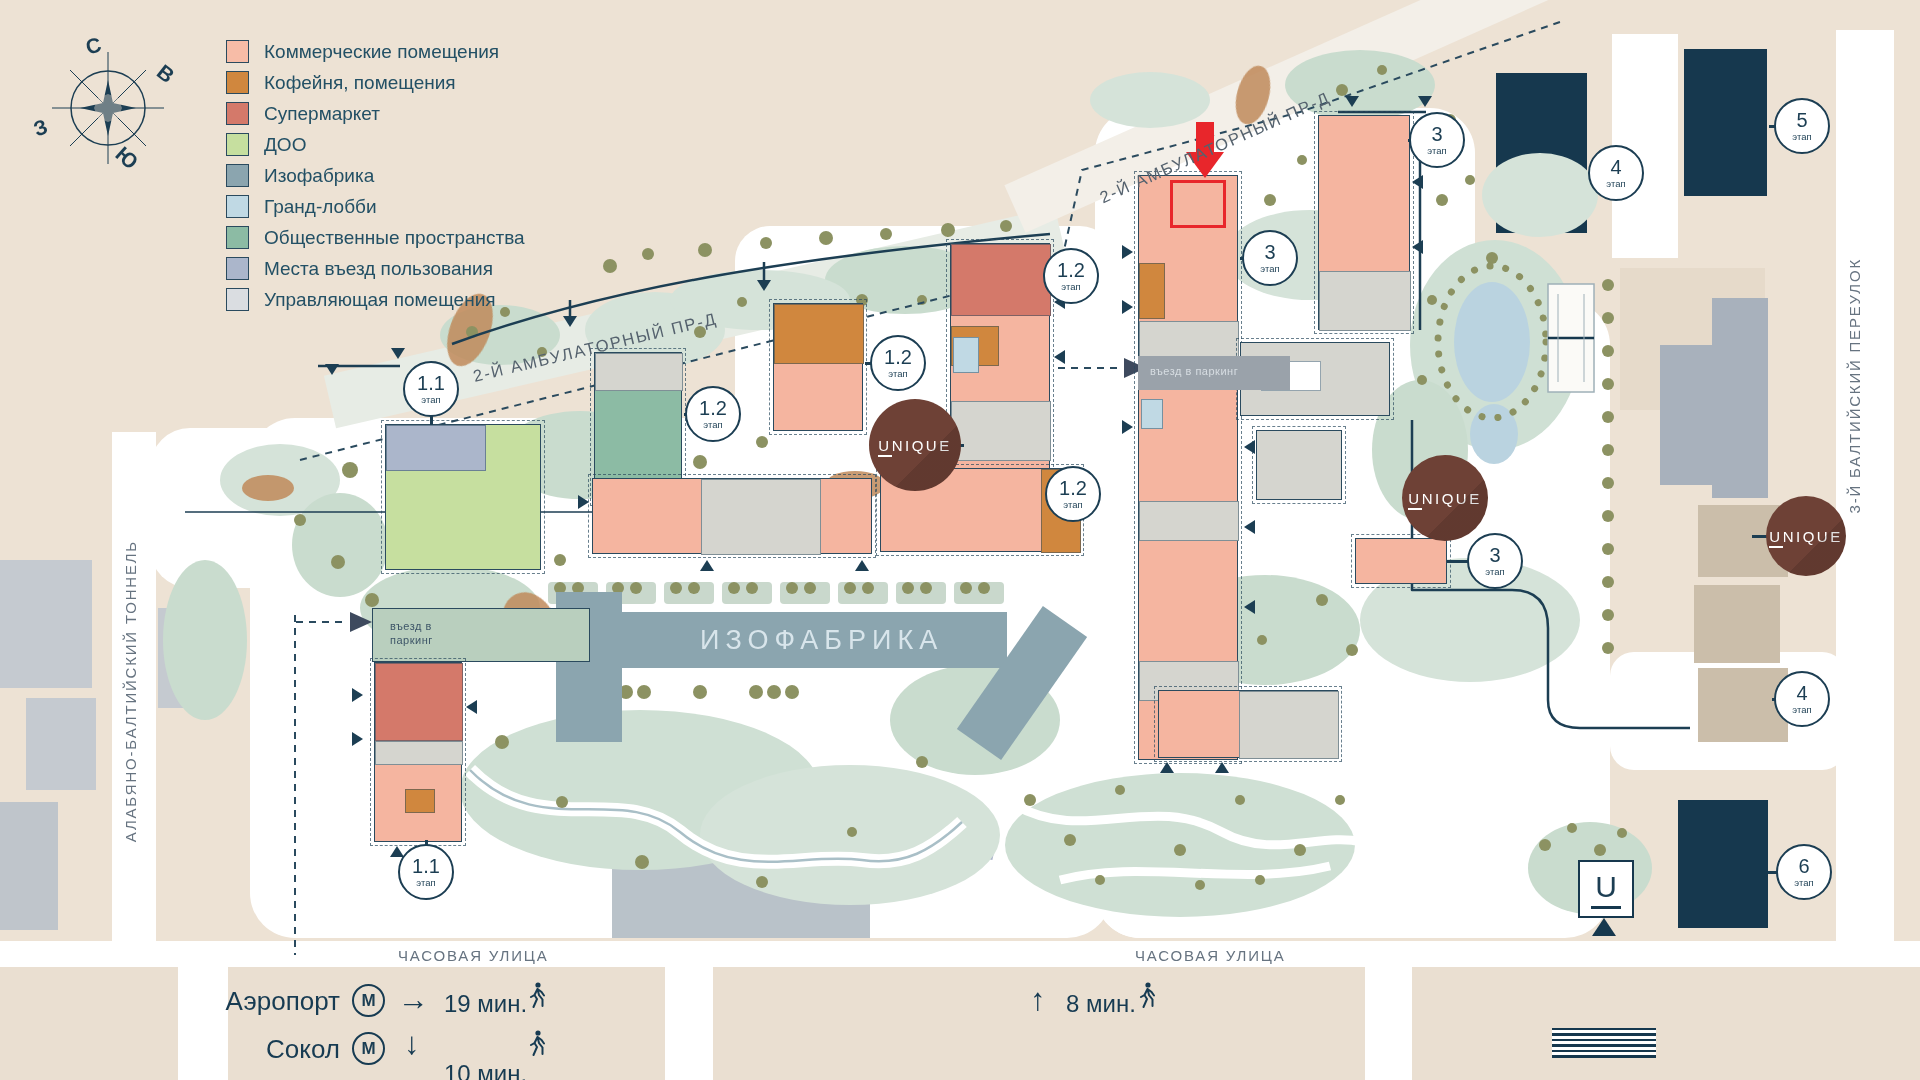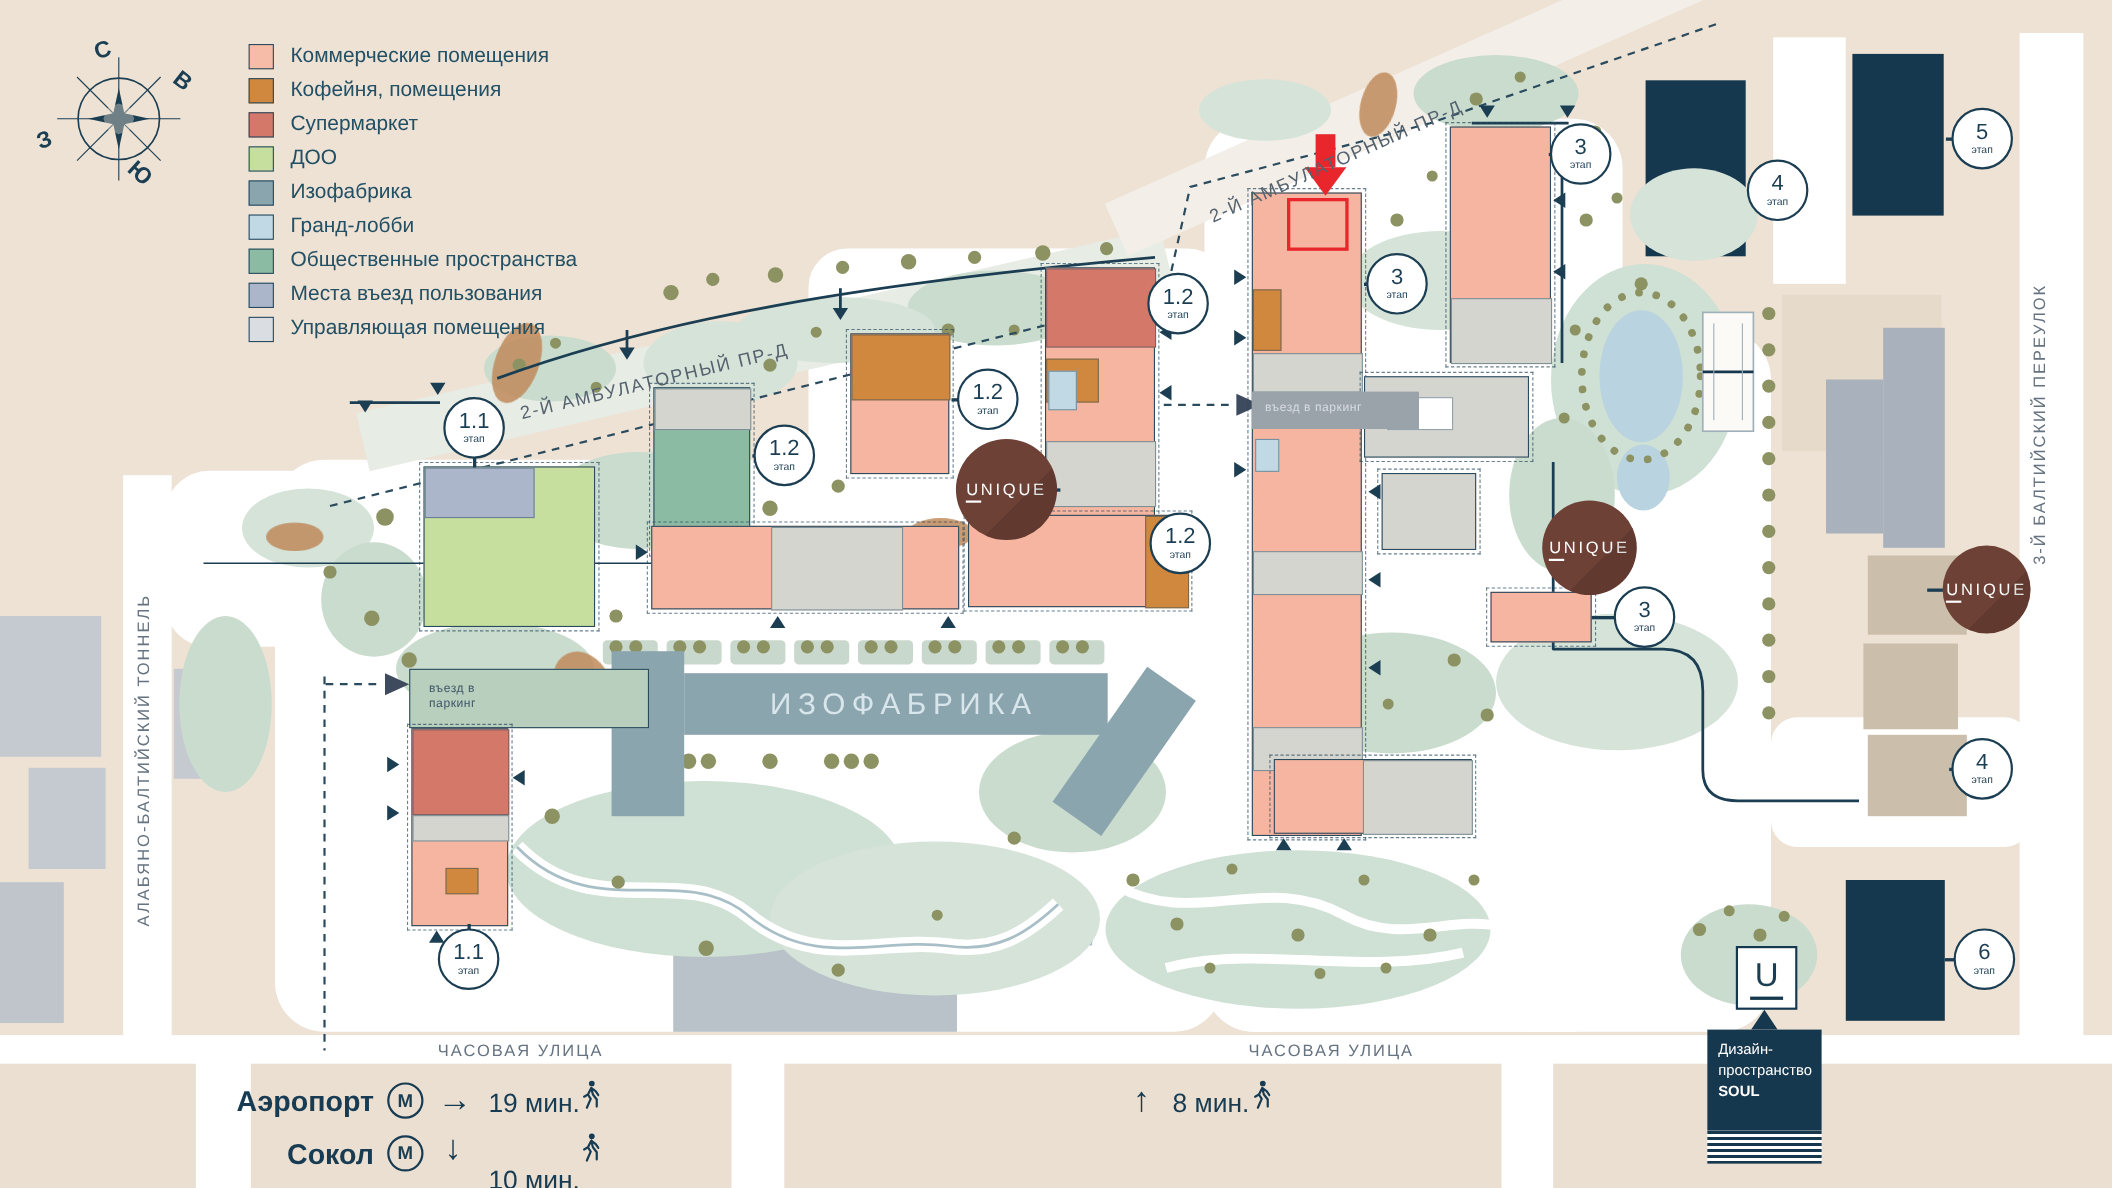--- a/index.html
+++ b/index.html
@@ -27,28 +27,28 @@
   .unique::after{content:"";position:absolute;inset:0;border-radius:50%;background:linear-gradient(135deg,transparent 62%,rgba(0,0,0,.12) 62%);}
   .tri{position:absolute;width:0;height:0;z-index:38;}
   .tri.d{border-left:7px solid transparent;border-right:7px solid transparent;border-top:11px solid #1C3E53;}
   .tri.u{border-left:7px solid transparent;border-right:7px solid transparent;border-bottom:11px solid #1C3E53;}
   .tri.l{border-top:7px solid transparent;border-bottom:7px solid transparent;border-right:11px solid #1C3E53;}
   .tri.r{border-top:7px solid transparent;border-bottom:7px solid transparent;border-left:11px solid #1C3E53;}
   
   .street{position:absolute;color:#667380;font-size:15px;letter-spacing:1.8px;white-space:nowrap;z-index:45;}
   .street.v{writing-mode:vertical-rl;transform:rotate(180deg);}
   .legend{position:absolute;left:226px;top:40px;z-index:50;}
-  .lrow{display:flex;align-items:flex-start;gap:15px;margin-bottom:8px;}
+  .lrow{display:flex;align-items:center;gap:15px;margin-bottom:8px;}
   .sw{width:23px;height:23px;border:1.5px solid #2A4A5E;box-sizing:border-box;flex:0 0 auto;}
   .ll{font-size:19px;color:#235065;}
   .izo{position:absolute;color:#D8E5EB;font-size:27px;letter-spacing:6px;z-index:20;font-weight:500;}
   .parking{position:absolute;font-size:11px;color:#3E5668;letter-spacing:.5px;z-index:22;line-height:1.25;}
   
   .panel{position:absolute;background:#EADFD1;}
-  .tname{position:absolute;font-size:26px;font-weight:700;color:#173B52;white-space:nowrap;z-index:60;}
+  .tname{position:absolute;font-size:26px;font-weight:400;color:#173B52;white-space:nowrap;z-index:60;}
   .mcirc{position:absolute;width:33px;height:33px;border:2.5px solid #173B52;border-radius:50%;display:flex;align-items:center;justify-content:center;
          font-size:17px;font-weight:600;z-index:60;box-sizing:border-box;}
   .aglyph{position:absolute;font-size:31px;font-weight:700;color:#173B52;z-index:60;line-height:1;}
   .time{position:absolute;font-size:24px;font-weight:500;color:#173B52;white-space:nowrap;z-index:60;}
   .walker{position:absolute;z-index:60;}
   
   .soul-sq{position:absolute;width:56px;height:58px;background:#fff;border:2.5px solid #16384E;z-index:44;display:flex;align-items:center;justify-content:center;box-sizing:border-box;}
   .soul-sq span{font-size:30px;font-weight:500;border-bottom:3px solid #16384E;padding:0 4px 2px;}
   .soul-box{position:absolute;background:#16384E;color:#fff;font-size:13.5px;line-height:1.4;padding:9px 0 6px 10px;z-index:44;box-sizing:border-box;}
   .soul-stripes{position:absolute;background:repeating-linear-gradient(180deg,#16384E 0 2.5px,#fff 2.5px 5.5px);z-index:44;}
@@ -516,25 +516,20 @@
   <div class="street" style="left:470px;top:338px;transform:rotate(-13.5deg);font-size:16.5px;color:#55626E;">2-Й АМБУЛАТОРНЫЙ ПР-Д</div>
   <div class="street" style="left:1090px;top:138px;transform:rotate(-24deg);font-size:16.5px;color:#55626E;">2-Й АМБУЛАТОРНЫЙ ПР-Д</div>
   <div class="street" style="left:398px;top:947px;">ЧАСОВАЯ УЛИЦА</div>
   <div class="street" style="left:1135px;top:947px;">ЧАСОВАЯ УЛИЦА</div>
 
 
   <div class="soul-sq" style="left:1578px;top:860px;">
     <span>U</span>
   </div>
   <div class="tri u" style="left:1592px;top:918px;border-bottom-color:#16384E;border-left-width:12px;border-right-width:12px;border-bottom-width:18px;z-index:44;"></div>
-  <div class="soul-box" style="left:1552px;top:936px;width:104px;height:92px;">
-    <div>Дизайн-</div>
-    <div>пространство</div>
-    <div style="font-weight:700;">SOUL</div>
-  </div>
   <div class="soul-stripes" style="left:1552px;top:1028px;width:104px;height:30px;"></div>
 
   <div class="panel" style="left:0;top:967px;width:178px;height:113px;"></div>
   <div class="panel" style="left:228px;top:967px;width:437px;height:113px;"></div>
   <div class="panel" style="left:713px;top:967px;width:652px;height:113px;"></div>
   <div class="panel" style="left:1412px;top:967px;width:508px;height:113px;"></div>
 
   <div class="tname" style="left:150px;top:986px;width:190px;text-align:right;">Аэропорт</div>
   <div class="mcirc" style="left:352px;top:984px;">
       <span>М</span>

